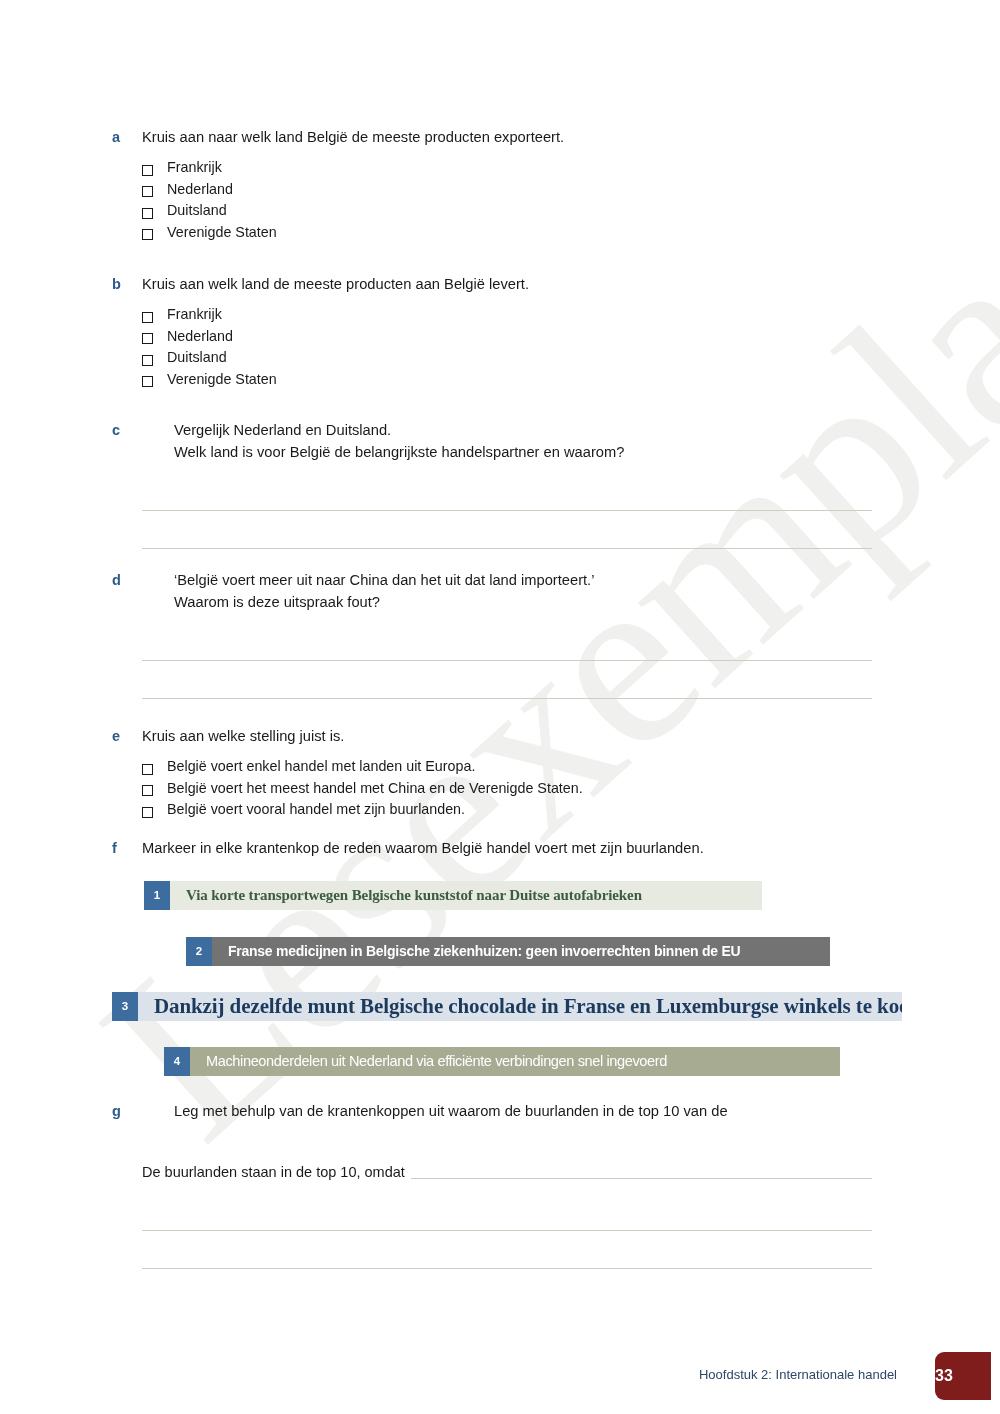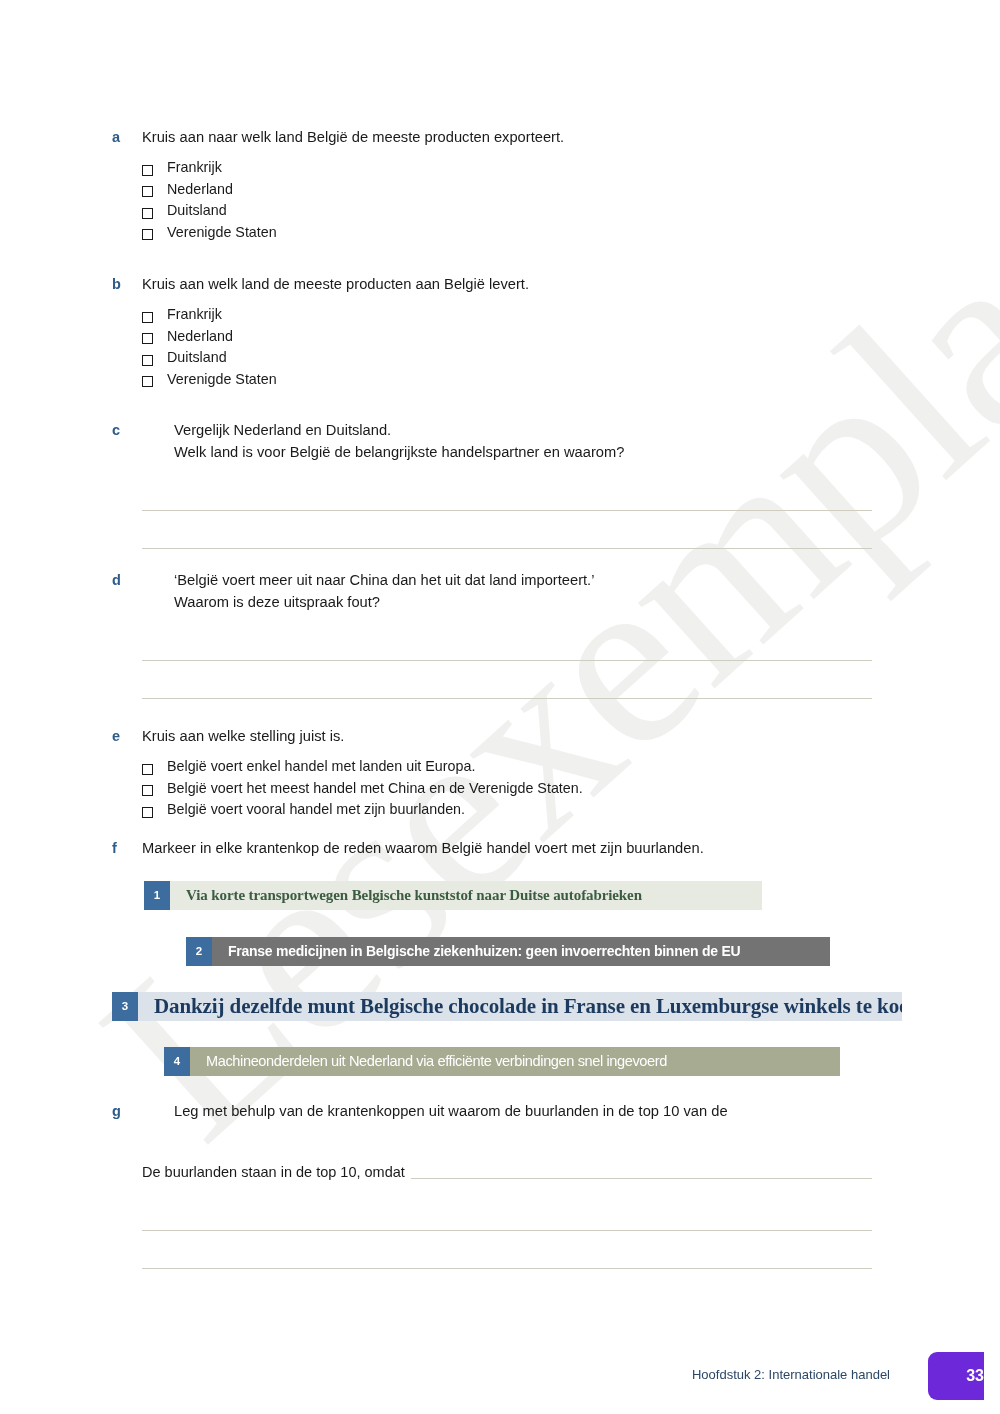--- a/index.html
+++ b/index.html
@@ -196,46 +196,46 @@
     flex: 1 1 auto;
     height: 1px;
     background: #cfccc0;
     margin-bottom: 4px;
   }
 
   
   .footer {
     position: absolute;
     left: 0;
-    right: 16px;
+    right: 9px;
     bottom: 0;
     height: 84px;
     z-index: 3;
   }
   .footer-text {
     position: absolute;
     right: 94px;
     bottom: 32px;
     font-size: 13px;
     color: #2c4766;
     font-family: "Liberation Sans", sans-serif;
     white-space: nowrap;
   }
   .page-tab {
     position: absolute;
     right: 0;
     bottom: 14px;
     width: 56px;
     height: 48px;
-    background: #6d28d9;
+    background: #7f1d1d;
     border-top-left-radius: 9px;
     border-bottom-left-radius: 9px;
     display: flex;
     align-items: center;
-    justify-content: flex-end;
+    justify-content: flex-start;
   }
   .page-tab span {
     color: #ffffff;
     font-weight: bold;
     font-size: 16px;
     font-family: "Liberation Sans", sans-serif;
   }
 </style>
 </head>
 <body>

